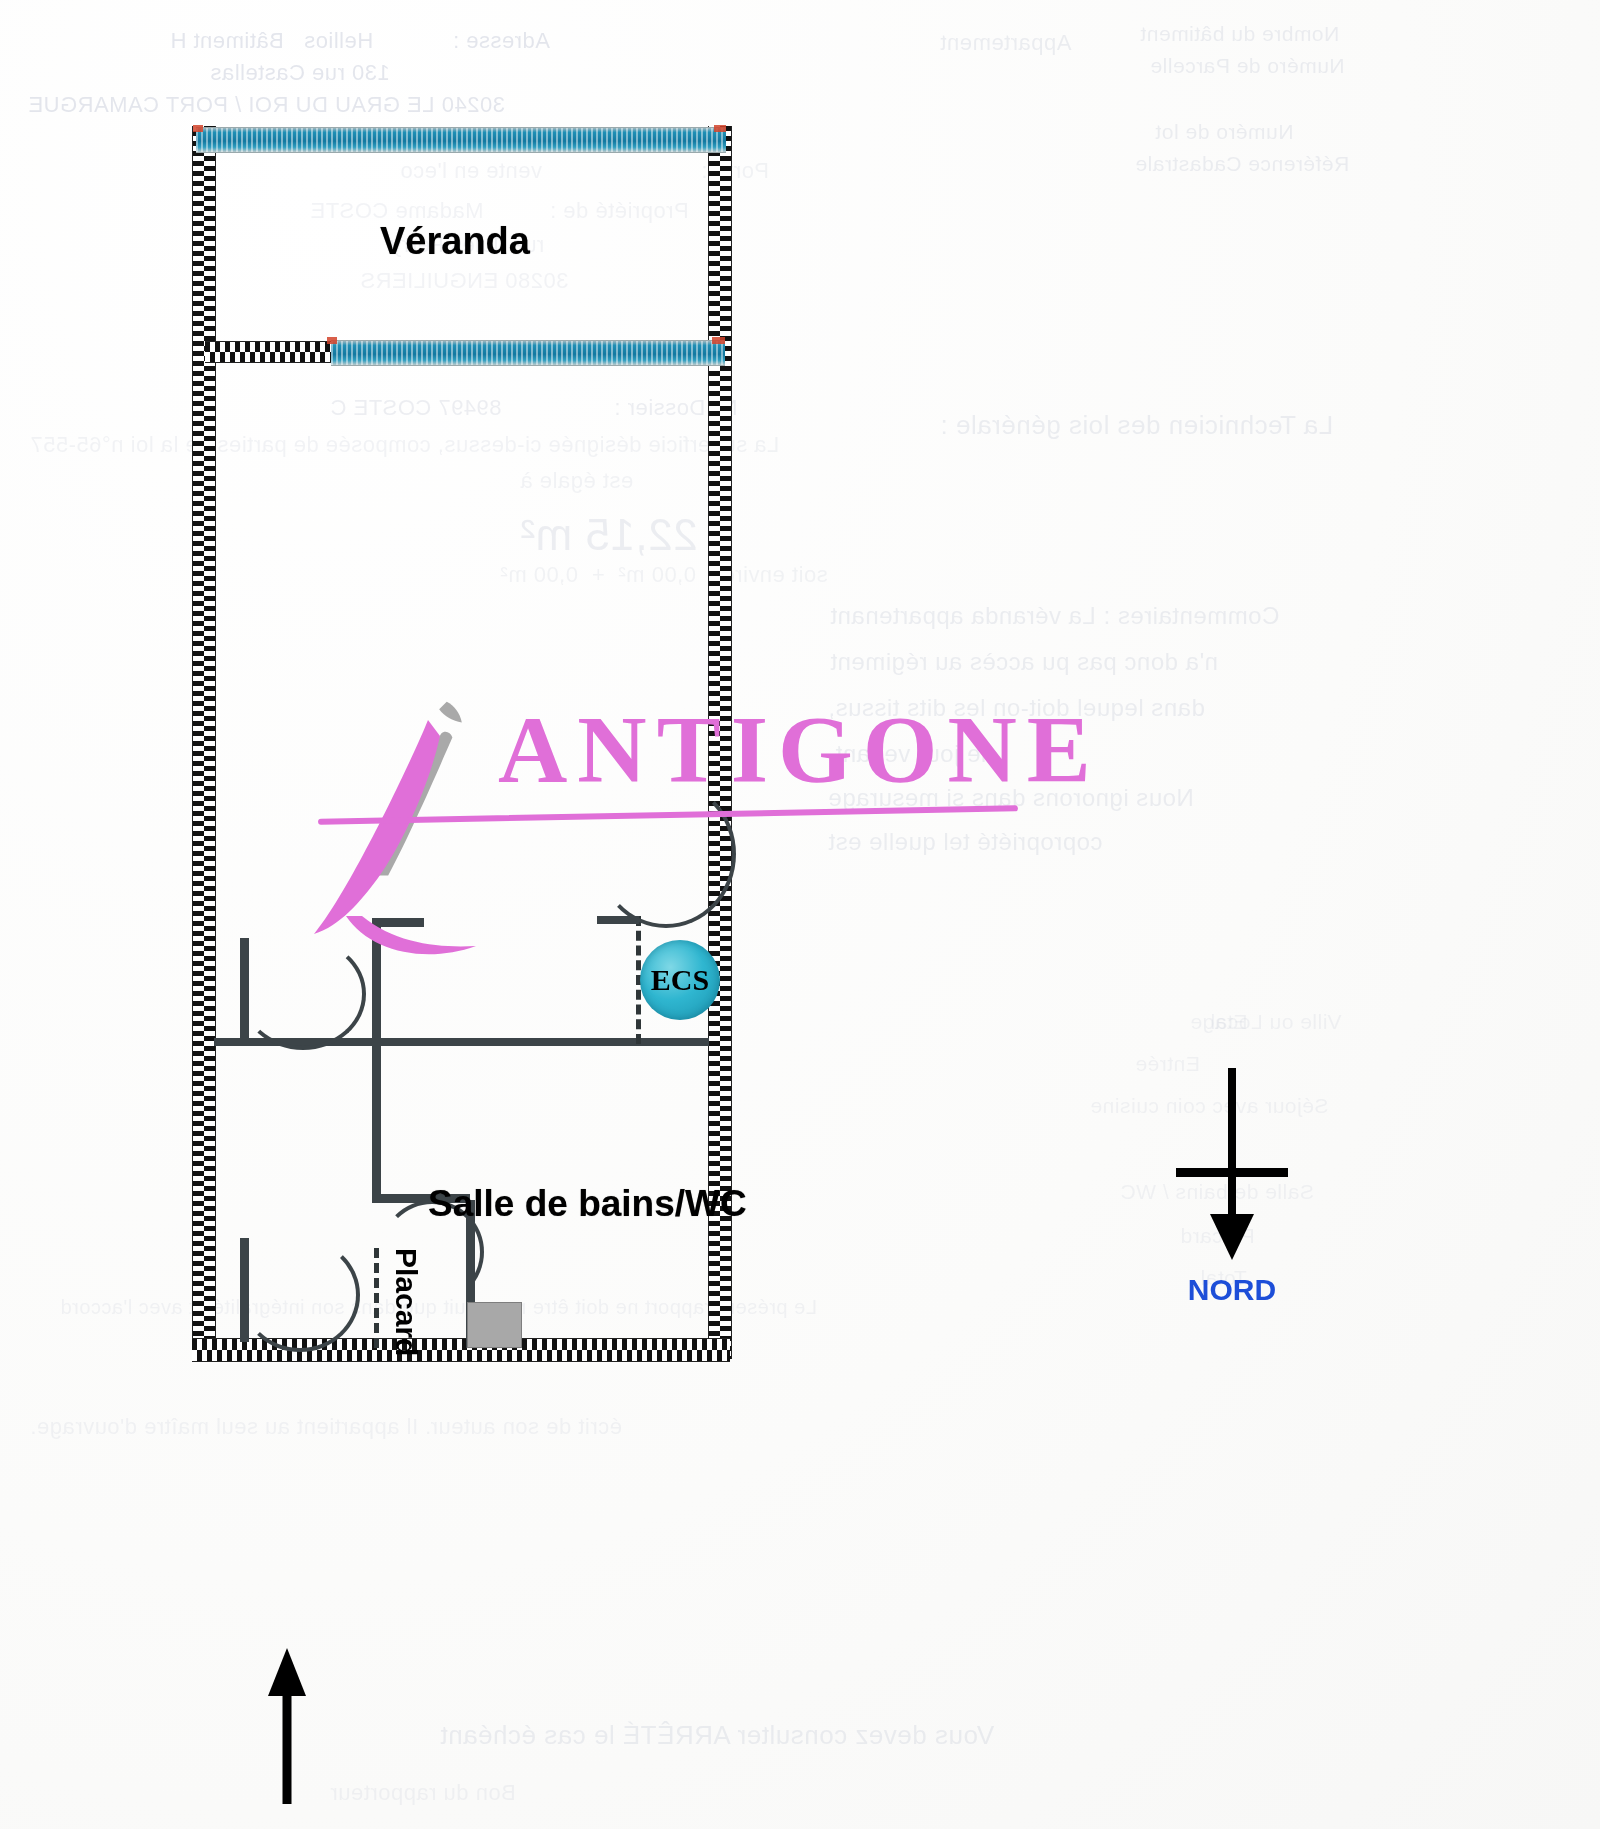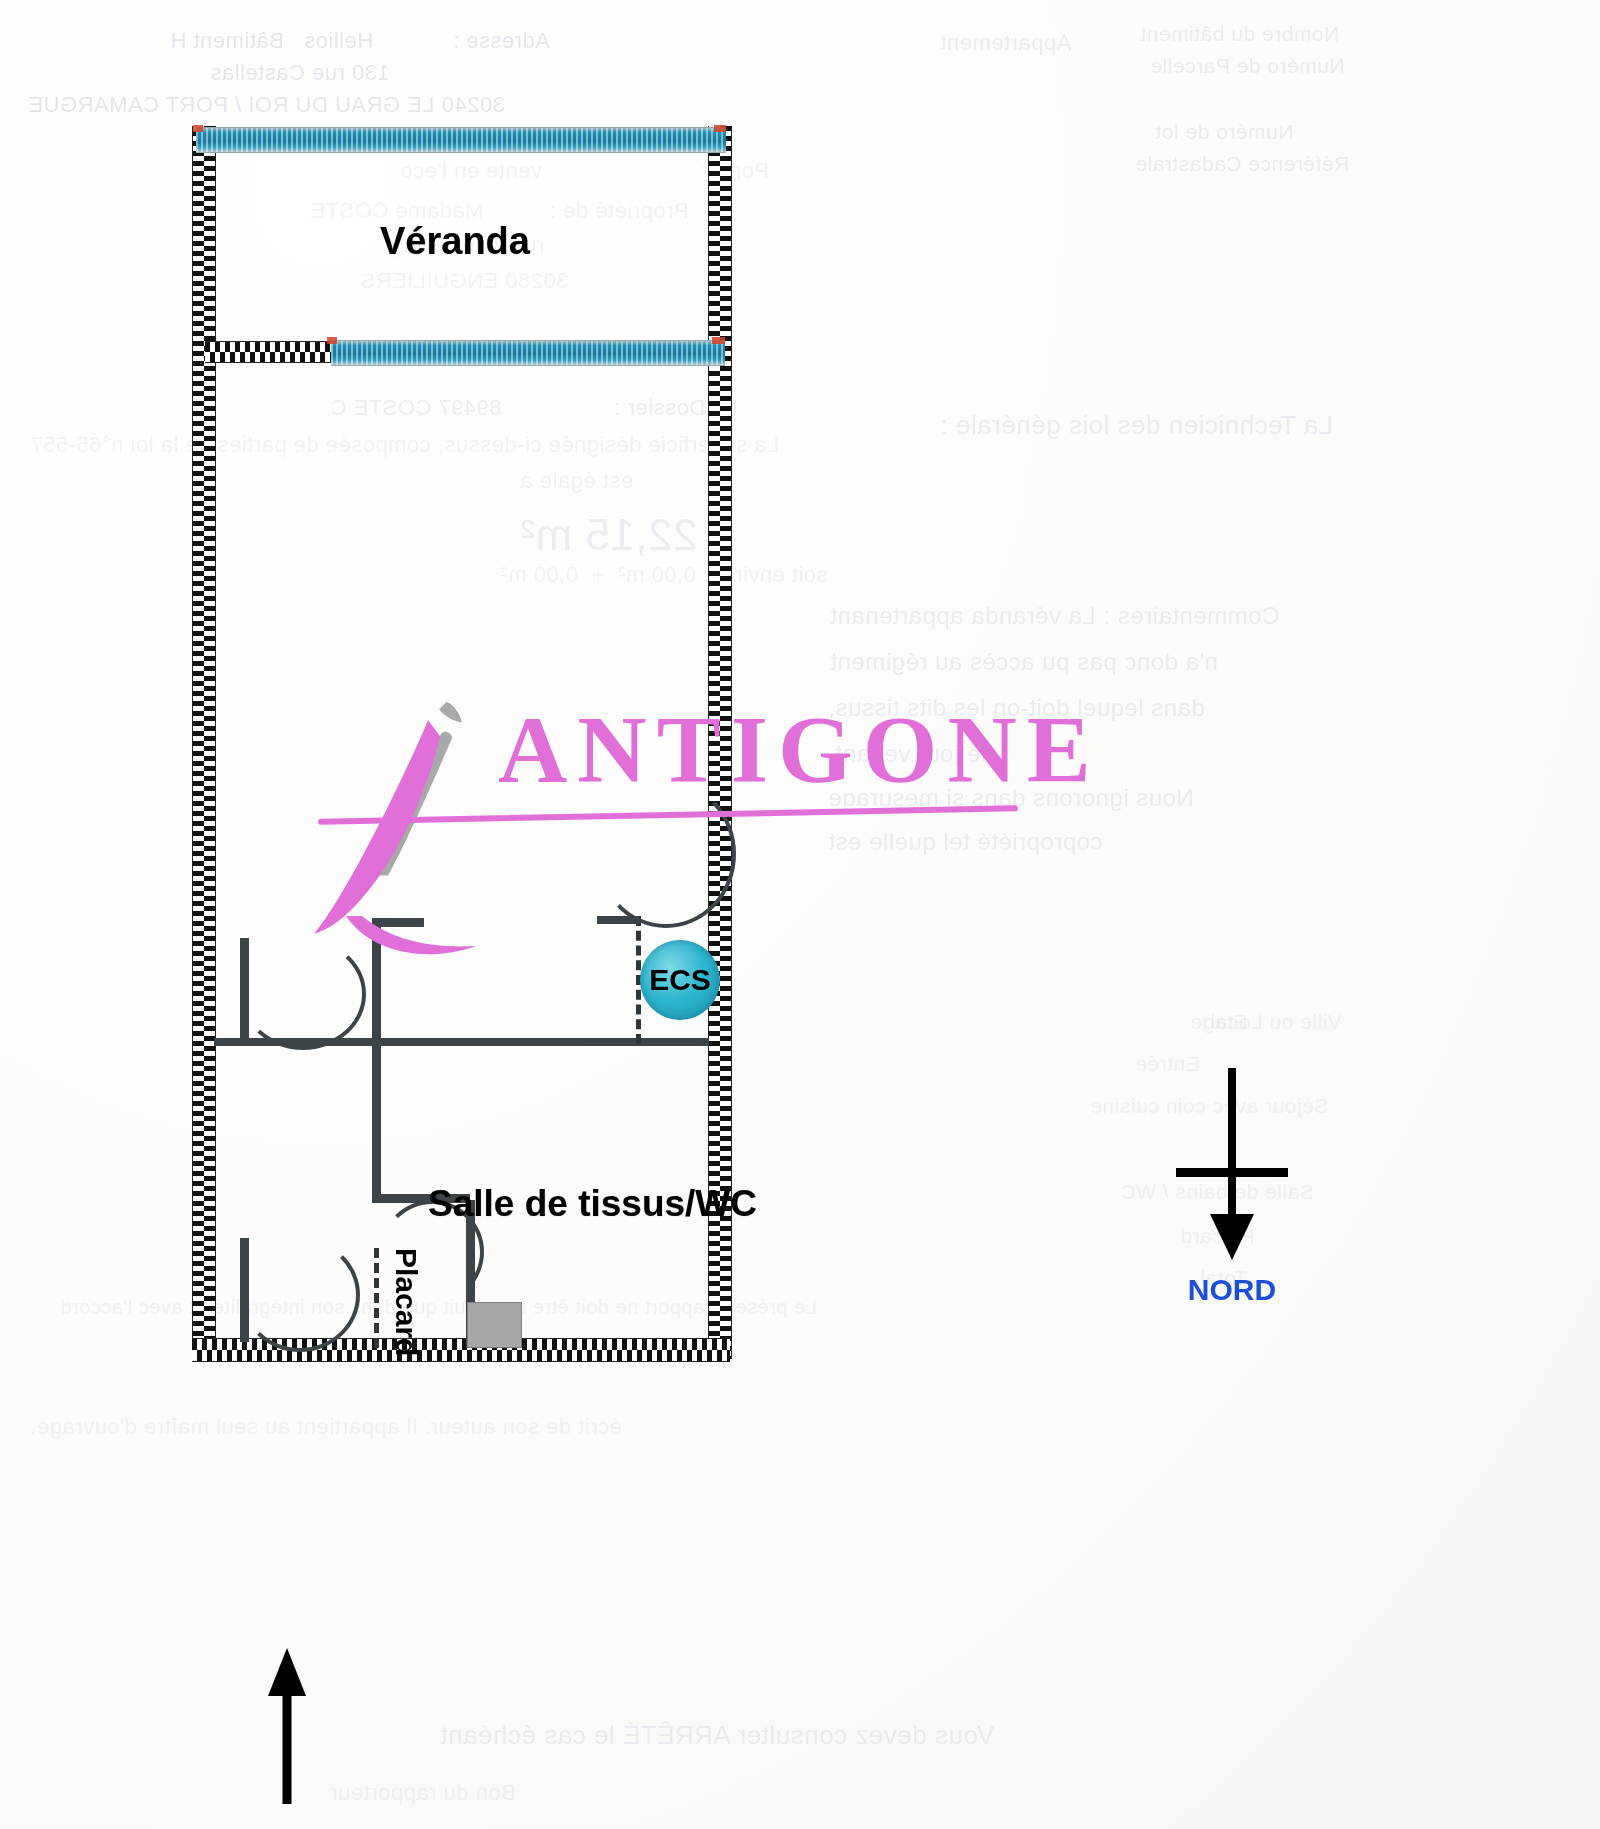--- a/index.html
+++ b/index.html
@@ -85,21 +85,21 @@
     font-family:"Liberation Sans", sans-serif;
   }
 
   
   #ecs-circle{
     position:absolute;border-radius:50%;
     background:radial-gradient(circle at 38% 34%, #7fd8e6 0%, #2fb6d0 45%, #1a92ad 100%);
     box-shadow:inset 0 0 8px rgba(0,60,80,.35);
     display:flex;align-items:center;justify-content:center;
   }
-  #ecs-circle span{color:#000;font-weight:bold;font-size:30px;}
+  #ecs-circle span{color:#000;font-weight:bold;font-size:30px;font-family:Liberation Serif, serif;}
 
   
   .grey-block{position:absolute;background:#a8a8a8;border:1px solid #7e7e7e;}
 
   
   #north{position:absolute;}
   #north .shaft{position:absolute;left:50%;transform:translateX(-50%);width:8px;background:#000;}
   #north .cross{position:absolute;left:0;height:9px;background:#000;}
   #north .head{
     position:absolute;left:50%;transform:translateX(-50%);
@@ -222,21 +222,21 @@
 
   <div class="dashed-v" style="left:374px;top:1240px;height:100px;"></div>
   <div class="pw" style="left:466px;top:1192px;width:9px;height:148px;"></div>
 
   <div class="grey-block" style="left:467px;top:1294px;width:53px;height:44px;"></div>
 
   <div id="ecs-circle" style="left:640px;top:932px;width:80px;height:80px;">
     <span>ECS</span>
   </div>
 
-  <div class="room-label" style="left:428px;top:1175px;font-size:37px;">Salle de tissus/WC</div>
+  <div class="room-label" style="left:428px;top:1175px;font-size:37px;">Salle de bains/WC</div>
 
   <div class="vert-label" style="left:423px;top:1240px;font-size:30px;">Placard</div>
 
   <div id="entry-arrow" style="left:265px;top:1640px;width:44px;height:160px;">
     <div class="head"></div>
     <div class="shaft" style="top:44px;height:112px;"></div>
   </div>
 
   <div id="north" style="left:1162px;top:1060px;width:140px;height:250px;">
     <div class="shaft" style="top:0;height:160px;"></div>

